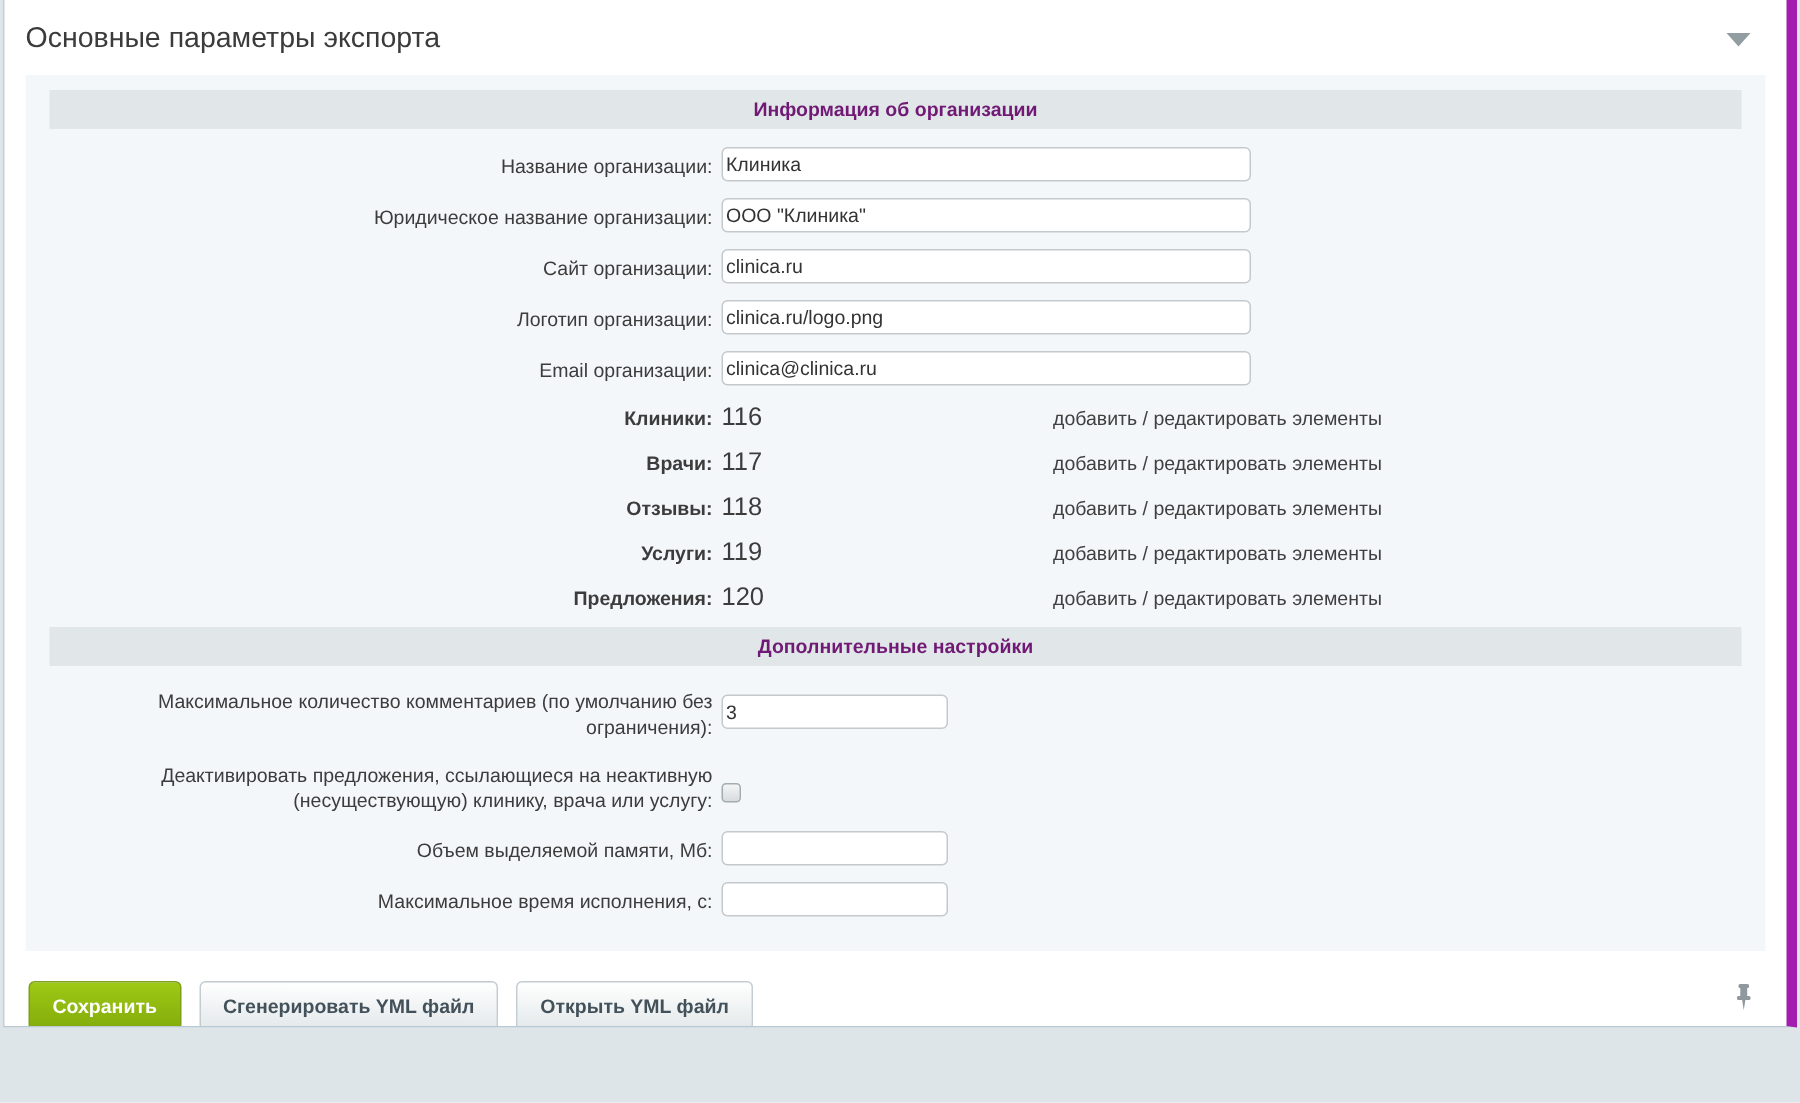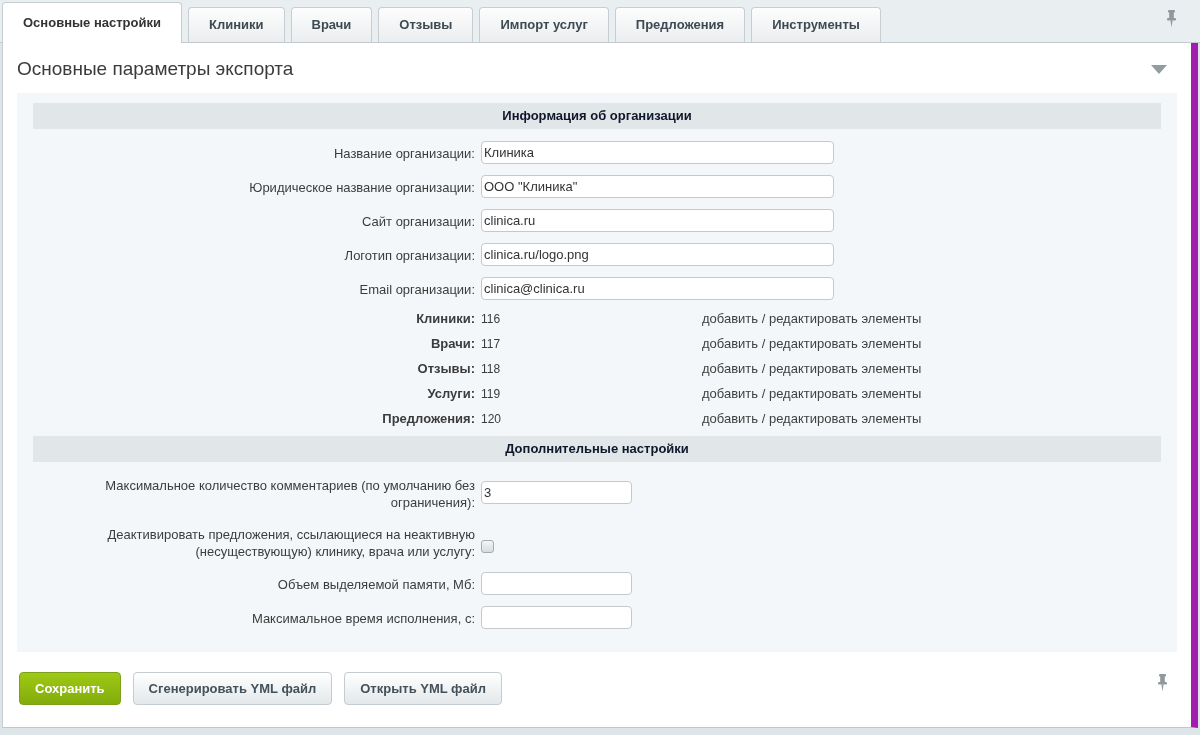--- a/index.html
+++ b/index.html
@@ -75,21 +75,21 @@
     background:#f4f7f9;
     padding:10px 16px 12px 16px;
   }
   .section-header {
     height:26px;
     line-height:26px;
     background:#e1e6e8;
     text-align:center;
     font-size:13px;
     font-weight:bold;
-    color:#0f172a;
+    color:#701a75;
     margin-bottom:12px;
   }
   .section-header + .row { margin-top:2px; }
   .sec-gap { margin-top:6px; }
 
   .row {
     display:flex;
     align-items:center;
     margin-bottom:11px;
   }
@@ -116,21 +116,21 @@
   }
   .w-lg { width:353px; }
   .w-sm { width:151px; }
 
   
   .src-row { display:flex; align-items:baseline; margin-bottom:10px; }
   .src-label {
     width:448px; text-align:right; padding-right:6px;
     font-size:13px; font-weight:bold; color:#3c3c3c;
   }
-  .src-value { width:221px; font-size:12px; color:#3c3c3c; }
+  .src-value { width:221px; font-size:17px; color:#3c3c3c; }
   .src-link {
     font-size:13px; color:#404040; text-decoration:none; cursor:pointer;
   }
 
   
   .checkbox {
     appearance:none;
     -webkit-appearance:none;
     width:13px; height:13px;
     border:1px solid #a3acb1;
@@ -167,37 +167,20 @@
     color:#43515a;
   }
   .pin-bottom { position:absolute; right:22px; top:22px; cursor:pointer; }
   .pin-svg { fill:#8e989d; }
 </style>
 </head>
 <body>
 
 <div class="screen">
 
-  <div class="tabbar">
-    <div class="tab active">Основные настройки</div>
-    <div class="tab">Клиники</div>
-    <div class="tab">Врачи</div>
-    <div class="tab">Отзывы</div>
-    <div class="tab">Импорт услуг</div>
-    <div class="tab">Предложения</div>
-    <div class="tab">Инструменты</div>
-    <span class="pin-top">
-      <svg class="pin-svg" width="13" height="18" viewBox="0 0 13 18">
-        <rect x="3" y="0" width="7" height="2.6" rx="1"></rect>
-        <rect x="4.2" y="2" width="4.6" height="6.5"></rect>
-        <rect x="2" y="8" width="9" height="2.6" rx="1"></rect>
-        <path d="M6.5 17.5 L5.4 10.5 L7.6 10.5 Z"></path>
-      </svg>
-    </span>
-  </div>
 
   <div class="window">
 
     <div class="title-row">
       <h1 class="page-title">Основные параметры экспорта</h1>
       <div class="collapse-arrow"></div>
     </div>
 
     <div class="form-panel">
 

